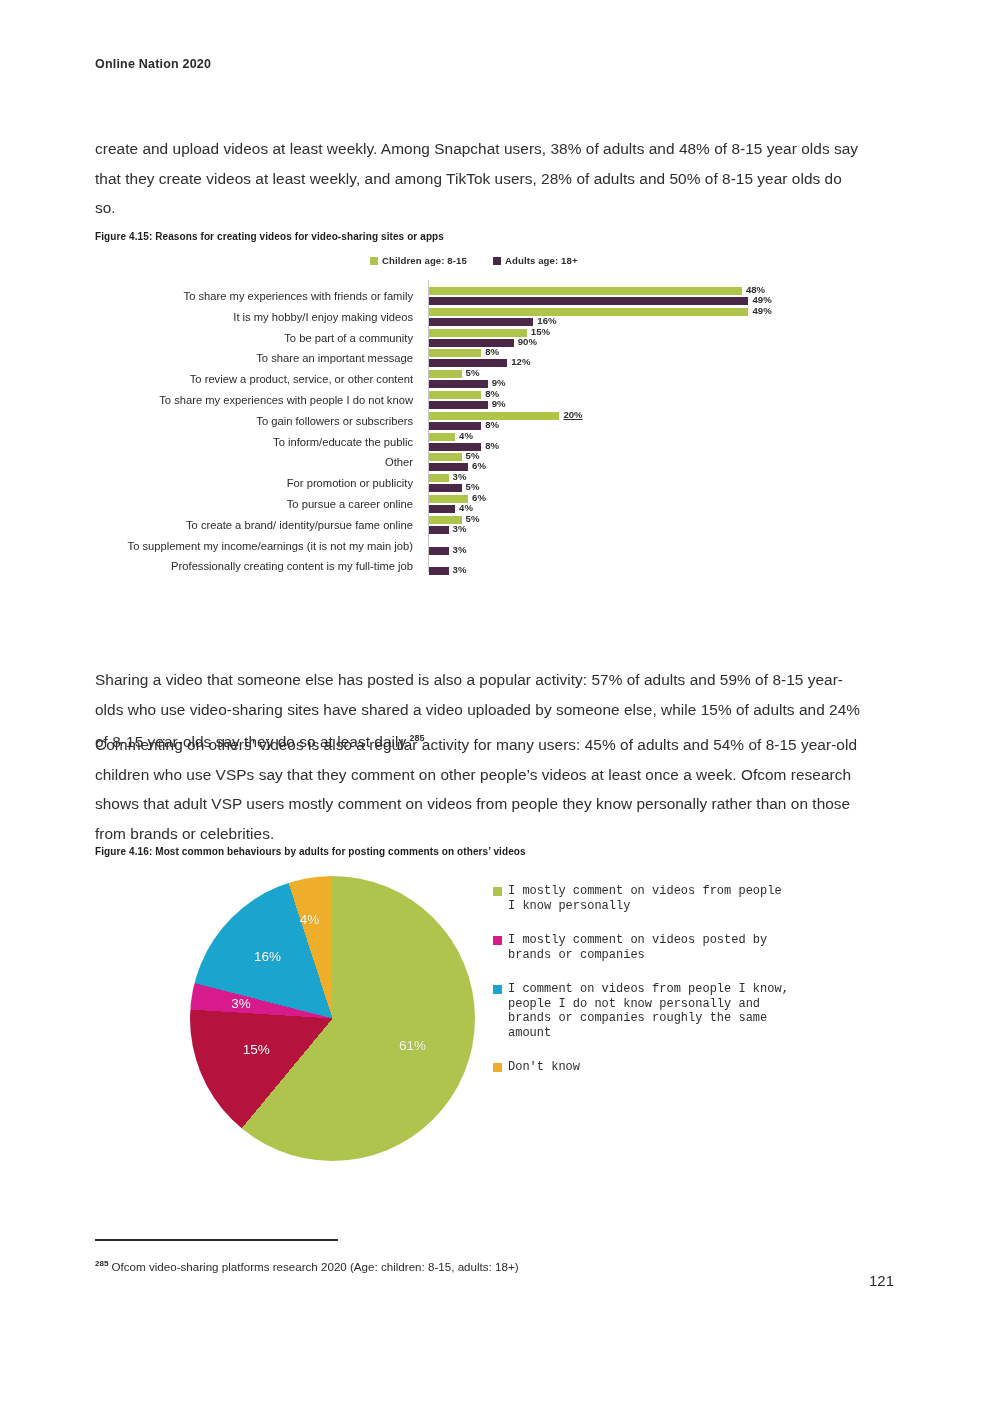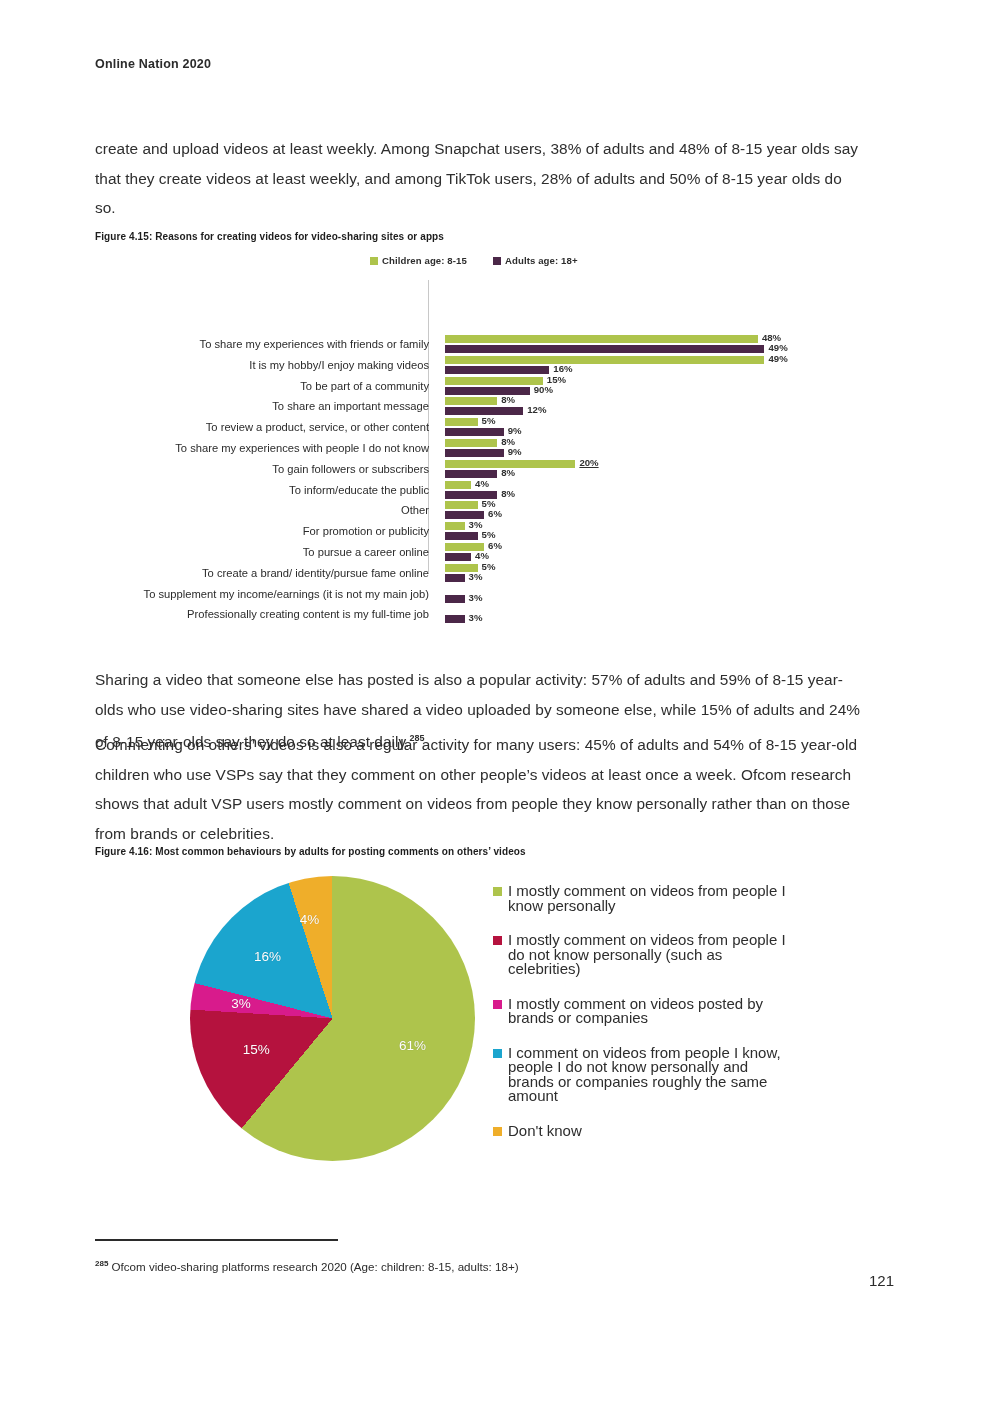--- a/index.html
+++ b/index.html
@@ -51,21 +51,21 @@
   .legend415 .swatch{width:8px;height:8px;display:inline-block;}
 
   .barchart{
     position:absolute;left:0;top:25px;width:800px;height:300px;
   }
   .axis-line{
     position:absolute;left:333px;top:0px;width:1px;height:292px;
     background:#c8c8c8;
   }
   .bgroup{
-    position:absolute;left:16px;width:800px;height:21px;margin-top:48px;
+    position:absolute;left:0;width:800px;height:21px;
   }
   .blabel{
     position:absolute;right:482px;top:2px;
     width:300px;text-align:right;
     font-size:11.2px;color:#2b2b2b;line-height:17px;
     white-space:nowrap;
   }
   .bar{
     position:absolute;left:334px;height:8px;
   }
@@ -95,21 +95,21 @@
   .legend416{
     position:absolute;left:318px;top:16px;width:300px;
   }
   .legend416 .row{
     display:flex;align-items:flex-start;gap:6px;margin-bottom:20px;
   }
   .legend416 .swatch{
     width:9px;height:9px;flex:0 0 9px;margin-top:3px;
   }
   .legend416 .ltext{
-    font-size:15px;line-height:14.5px;color:#2d2d2d;
+    font-size:12px;line-height:14.5px;color:#2d2d2d;font-family:Liberation Mono, monospace;
   }
 
   
   .fn-rule{
     position:absolute;left:95px;top:1239px;width:243px;height:2px;
     background:#2b2b2b;
   }
   .footnote{
     position:absolute;left:95px;top:1255px;width:790px;
     font-size:11.6px;line-height:18px;color:#2b2b2b;
@@ -253,24 +253,20 @@
   <div class="fig-title" style="top:846px;">Figure 4.16: Most common behaviours by adults for posting comments on others’ videos</div>
 
   <div id="fig416">
     <div class="pie" id="pie" style="background: conic-gradient(rgb(174, 196, 76) 0deg, rgb(174, 196, 76) 219.6deg, rgb(181, 18, 62) 219.6deg, rgb(181, 18, 62) 273.6deg, rgb(216, 27, 140) 273.6deg, rgb(216, 27, 140) 284.4deg, rgb(27, 165, 206) 284.4deg, rgb(27, 165, 206) 342deg, rgb(239, 174, 42) 342deg, rgb(239, 174, 42) 356.4deg);"></div>
     <div class="legend416" id="pie-legend">
         <div class="row">
           <span class="swatch" style="background: rgb(174, 196, 76);"></span>
           <span class="ltext">I mostly comment on videos from people I know personally</span>
         </div>
         <div class="row">
-          <span class="swatch" style="background: rgb(181, 18, 62);"></span>
-          <span class="ltext">I mostly comment on videos from people I do not know personally (such as celebrities)</span>
-        </div>
-        <div class="row">
           <span class="swatch" style="background: rgb(216, 27, 140);"></span>
           <span class="ltext">I mostly comment on videos posted by brands or companies</span>
         </div>
         <div class="row">
           <span class="swatch" style="background: rgb(27, 165, 206);"></span>
           <span class="ltext">I comment on videos from people I know, people I do not know personally and brands or companies roughly the same amount</span>
         </div>
         <div class="row">
           <span class="swatch" style="background: rgb(239, 174, 42);"></span>
           <span class="ltext">Don't know</span>

